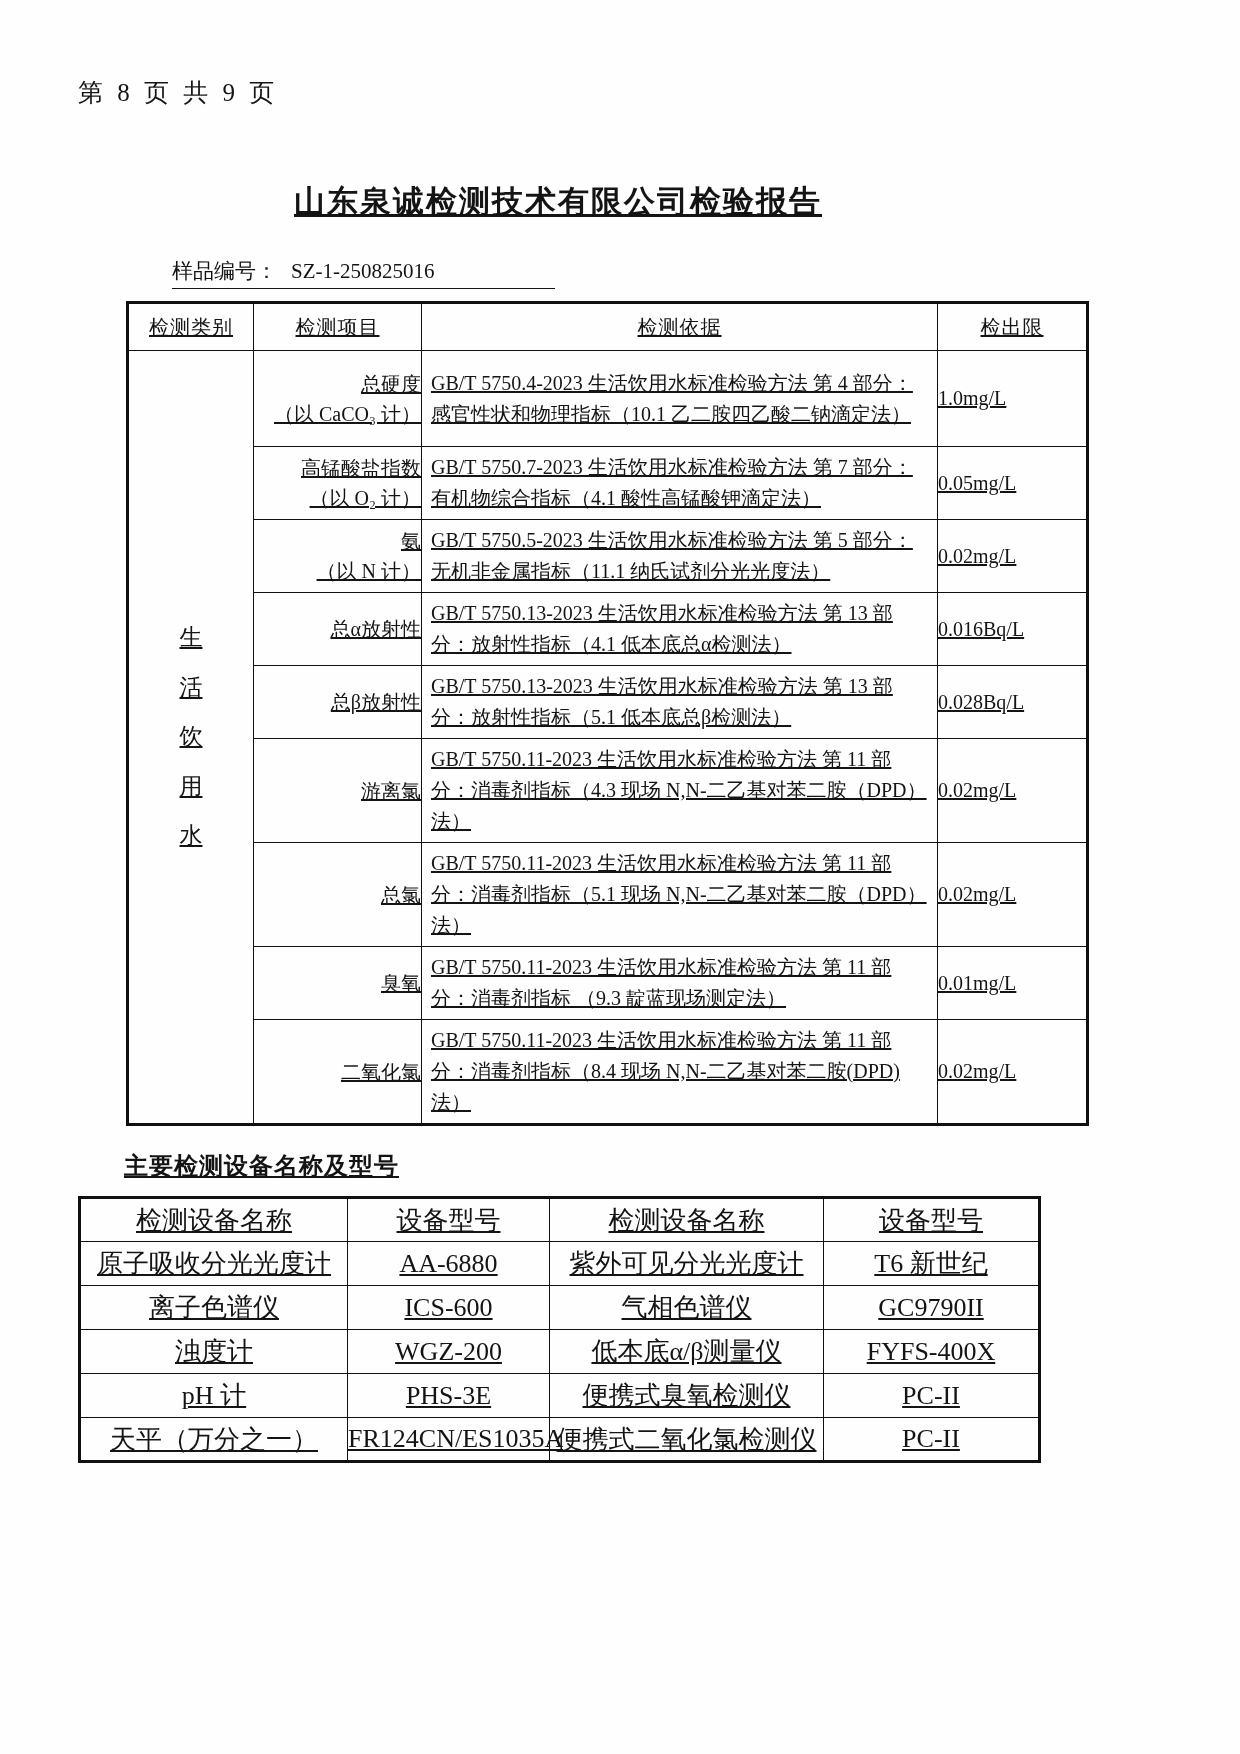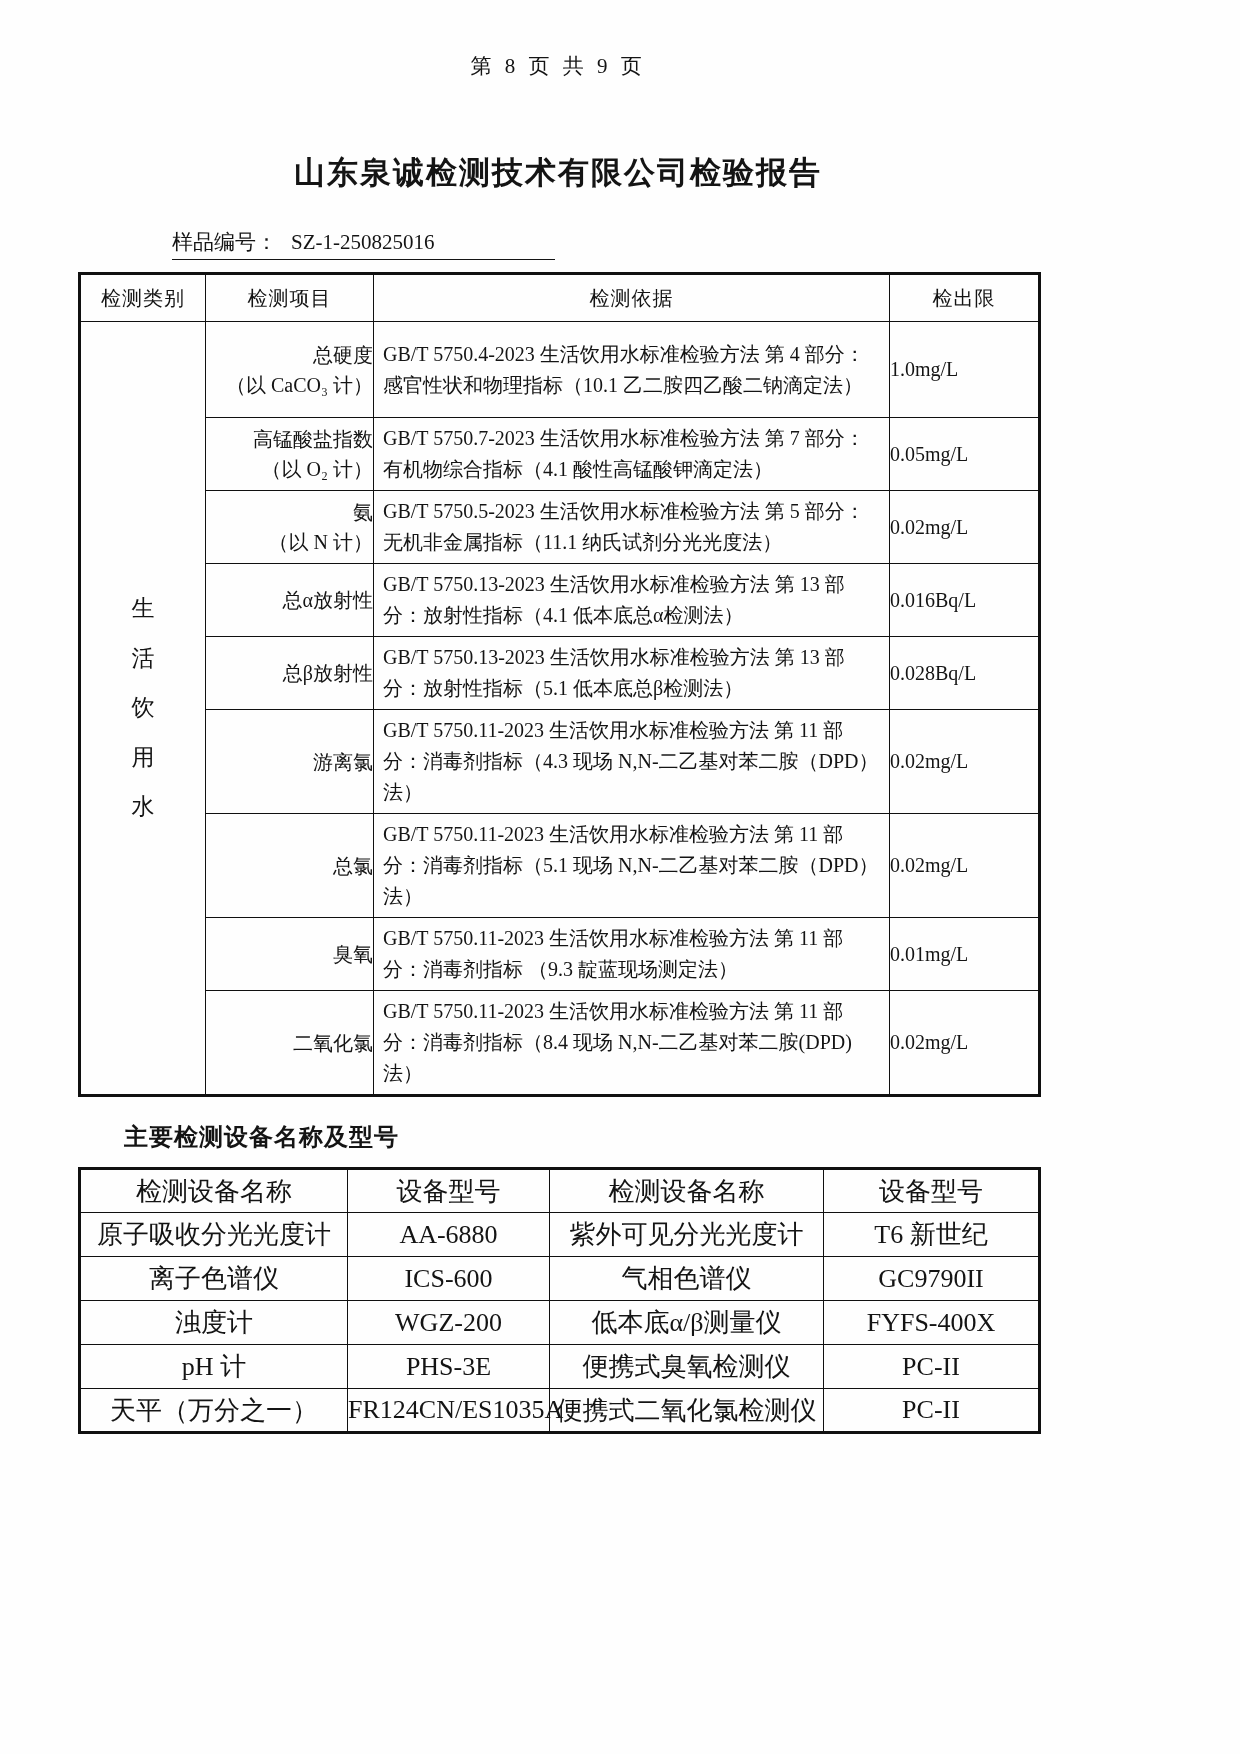--- a/index.html
+++ b/index.html
@@ -11,26 +11,27 @@
   .page {
     width: 1240px;
     height: 1754px;
     background: #fefefe;
     position: relative;
     overflow: hidden;
   }
   .content {
     width: 960px;
     margin-left: 78px;
+    text-decoration: underline;
   }
   .page-number {
-    text-align: center;
-    font-size: 21px;
+    text-align: left;
+    font-size: 25px;
     letter-spacing: 4px;
-    padding-top: 52px;
+    padding-top: 76px;
     width: 960px;
     margin-left: 78px;
   }
   .report-title {
     text-align: center;
     font-size: 31px;
     font-weight: bold;
     letter-spacing: 2px;
     margin-top: 72px;
   }
@@ -45,21 +46,21 @@
     padding-right: 120px;
     display: inline-block;
   }
   .sample-value { padding-left: 14px; }
 
   table {
     border-collapse: collapse;
     table-layout: fixed;
     width: 960px;
   }
-  .test-table { margin-top: 12px; border: 3px solid #101010; }
+  .test-table { margin-top: 12px; border: 3px solid #101010; margin-left: 48px; }
   .test-table th, .test-table td {
     border: 1.5px solid #101010;
     font-size: 20px;
     font-weight: normal;
     vertical-align: middle;
   }
   .test-table th { height: 48px; text-align: center; letter-spacing: 1px; }
   .col-cat   { width: 126px; }
   .col-item  { width: 168px; }
   .col-basis { width: 516px; }

